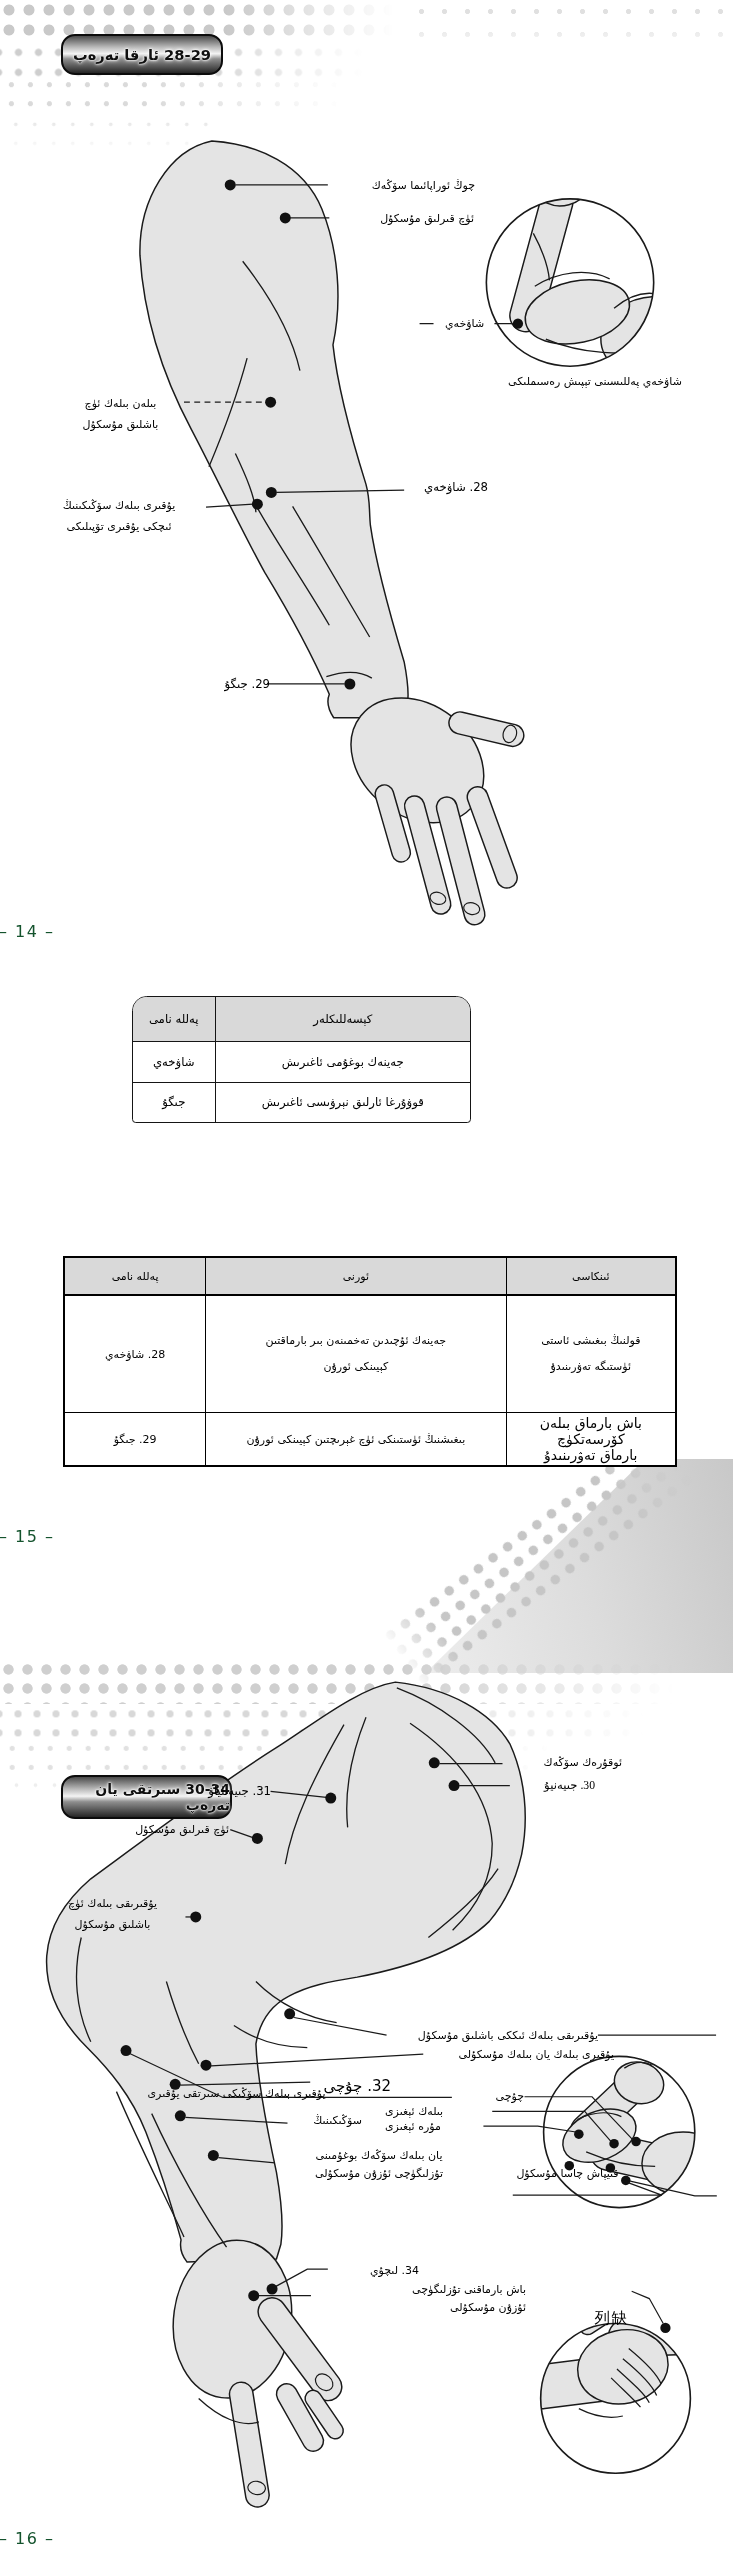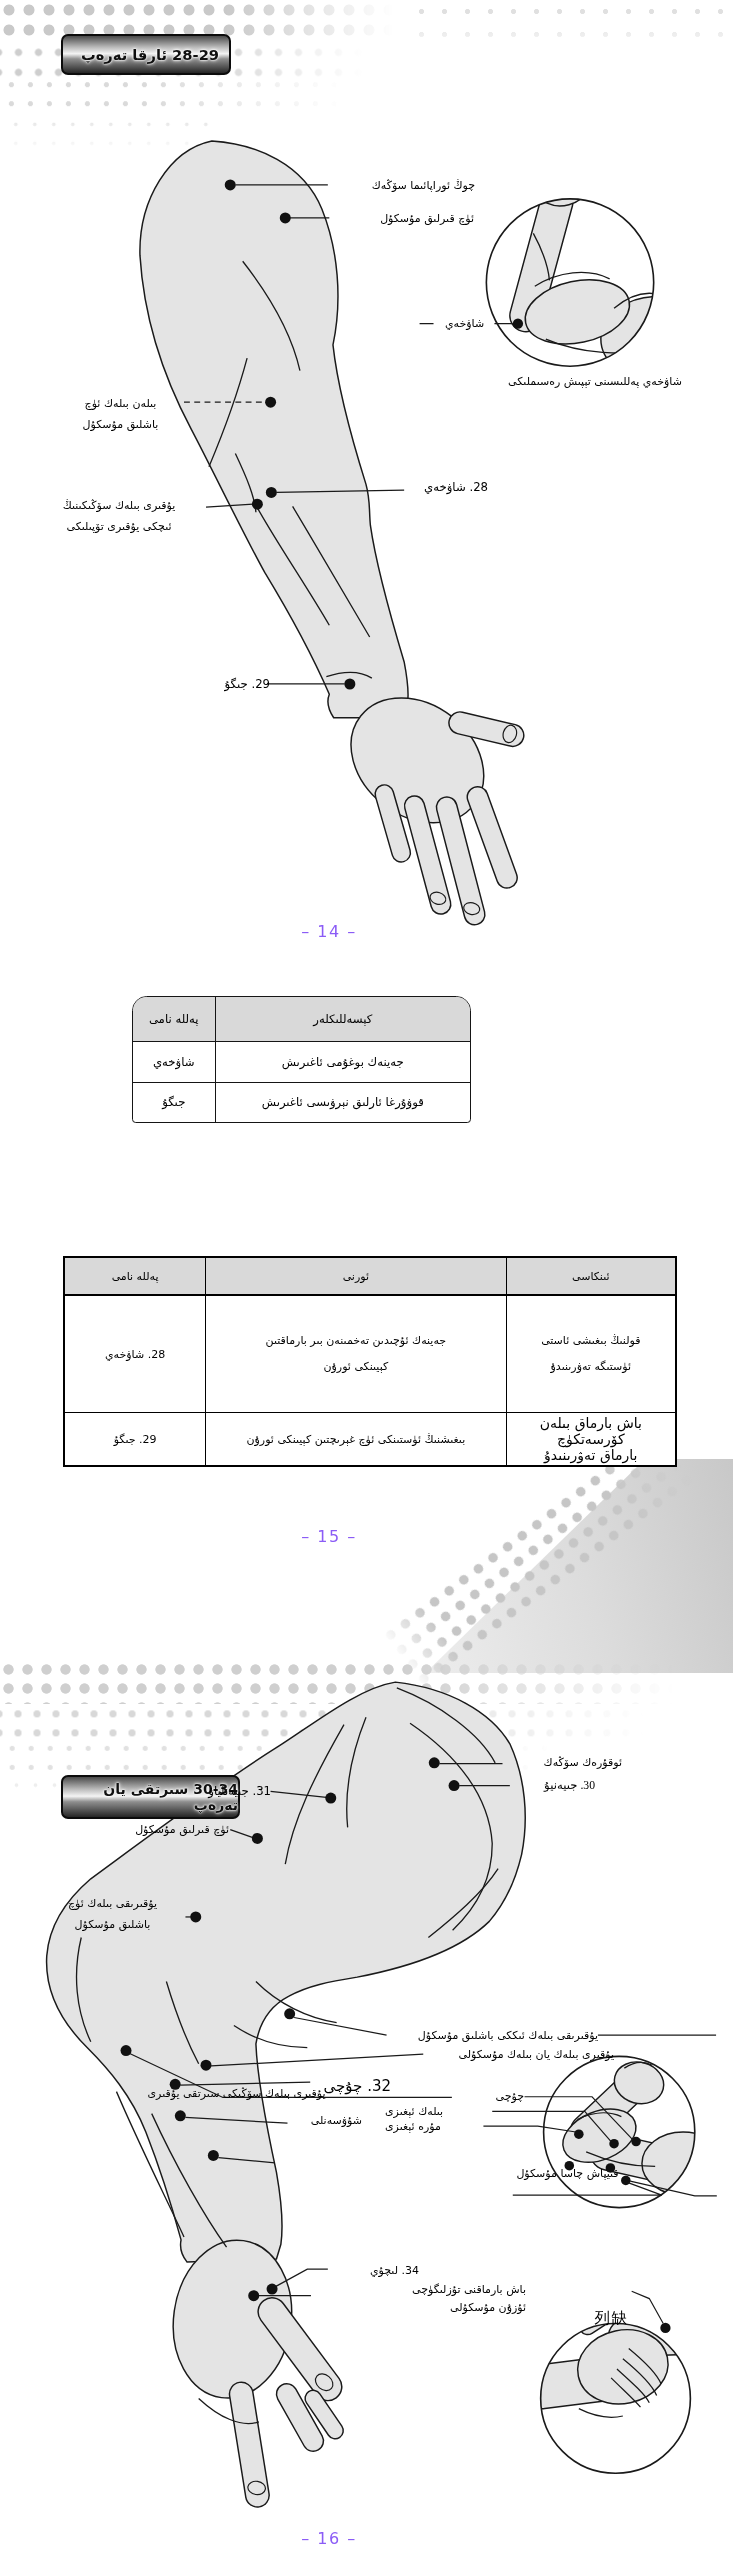--- a/index.html
+++ b/index.html
@@ -1,24 +1,24 @@
 <!DOCTYPE html>
 <html lang="ug" dir="rtl" style="font-size:11.7px"><head>
 <meta charset="utf-8">
 <style>
   html,body{margin:0;padding:0;background:#fff;}
   #canvas{position:relative;width:734px;height:2576px;background:#fff;overflow:hidden;
           font-family:"DejaVu Sans",sans-serif;direction:ltr;}
   .ht{position:absolute;pointer-events:none;}
   .badge{position:absolute;display:flex;align-items:center;justify-content:center;
          background:linear-gradient(180deg,#4a4a4a 0%,#b9b9b9 30%,#f4f4f4 48%,#8e8e8e 62%,#262626 100%);
-         border:2.2px solid #0c0c0c;border-radius:7px;color:#101010;font-size:14.7px;font-weight:bold;
-         direction:rtl;text-shadow:0 0 2.2px #fff,0 0 4.4px #fff,0 0 1.5px #fff;padding-left:8px;}
+         border:2.2px solid #0c0c0c;border-radius:14px;color:#101010;font-size:14.7px;font-weight:bold;
+         direction:rtl;text-shadow:0 0 2.2px #fff,0 0 4.4px #fff,0 0 1.5px #fff;}
   .lbl{position:absolute;direction:rtl;color:#000;font-size:11px;line-height:1.5;white-space:pre-line;}
-  .marker{position:absolute;left:0;width:660px;text-align:center;font-size:16px;color:#8b5cf6;
+  .marker{position:absolute;left:0;width:660px;font-size:16px;color:#14532d;
           letter-spacing:1.5px;font-family:"DejaVu Sans",sans-serif;}
   .cjk{font-size:15.4px;letter-spacing:1.5px;font-family:"DejaVu Sans",sans-serif;}
   table{border-collapse:collapse;direction:rtl;font-family:"DejaVu Sans",sans-serif;color:#000;}
   td,th{font-weight:normal;text-align:center;vertical-align:middle;white-space:pre-line;}
   #t1wrap{position:absolute;left:133px;top:996px;width:337px;height:125px;
           border:1.8px solid #151515;border-radius:14.7px 14.7px 3.7px 3.7px;overflow:hidden;background:#fff;}
   #t1{width:100%;height:100%;font-size:11.7px;}
   #t1 th{background:#d9d9d9;height:41px;border-bottom:1.8px solid #151515;}
   #t1 td,#t1 th{padding:1.5px 4.4px;}
   #t1 td:first-child,#t1 th:first-child{border-left:1.5px solid #151515;}
@@ -332,21 +332,23 @@
   <div class="lbl" style="left:506px;top:1755px;width:117px;text-align:right;">ئوقۇرەك سۆڭەك</div>
   <div class="lbl" style="left:512px;top:1777px;width:84px;font-size:11.7px;font-family:Liberation Serif, serif;">30. جىيەنيۇ</div>
   <div class="lbl" style="left:178px;top:1783px;width:94px;font-size:11.7px;">31. جىيەنلياۋ</div>
   <div class="lbl" style="left:107px;top:1822px;width:123px;text-align:right;">ئۈچ قىرلىق مۇسكۇل</div>
   <div class="lbl" style="left:41px;top:1894px;width:145px;text-align:center;line-height:20.5px;">يۇقىرىقى بىلەك ئۈچ
 باشلىق مۇسكۇل</div>
   <div class="lbl" style="left:389px;top:2028px;width:210px;text-align:right;">يۇقىرىقى بىلەك ئىككى باشلىق مۇسكۇل</div>
   <div class="lbl" style="left:427px;top:2047px;width:188px;text-align:right;">يۇقىرى بىلەك يان بىلەك مۇسكۇلى</div>
   <div class="lbl" style="left:313px;top:2075px;width:79px;font-size:15px;">32. چۇچى</div>
   <div class="lbl" style="left:92px;top:2086px;width:291px;text-align:center;">يۇقىرى بىلەك سۆڭىكى سىرتقى يۇقىرى</div>
-  <div class="lbl" style="left:288px;top:2113px;width:75px;">شۇۋسەنلى</div>
+  <div class="lbl" style="left:288px;top:2113px;width:75px;">سۆڭىكىنىڭ</div>
+  <div class="lbl" style="left:276px;top:2147px;width:208px;text-align:center;line-height:18.3px;">يان بىلەك سۆڭەك بوغۇمىنى
+تۇزلىگۈچى ئۇزۇن مۇسكۇلى</div>
   <div class="lbl" style="left:477px;top:2089px;width:48px;text-align:right;">چۇچى</div>
   <div class="lbl" style="left:386px;top:2104px;width:106px;text-align:left;">بىلەك ئېغىزى</div>
   <div class="lbl" style="left:386px;top:2119px;width:97px;text-align:left;">مۇرە ئېغىزى</div>
   <div class="lbl" style="left:481px;top:2166px;width:175px;text-align:center;">قىيپاش چاسا مۇسكۇل</div>
   <div class="lbl" style="left:330px;top:2263px;width:90px;font-size:11px;">34. لىچۇي</div>
   <div class="lbl" style="left:314px;top:2281px;width:213px;text-align:right;line-height:18.3px;">باش بارماقنى تۇزلىگۈچى
 ئۇزۇن مۇسكۇلى</div>
   <div class="lbl cjk" style="left:586px;top:2275px;width:53px;text-align:center;margin-top:32px;">列缺</div>
   <div class="marker" style="top:2529px;">– 16 –</div>
 

